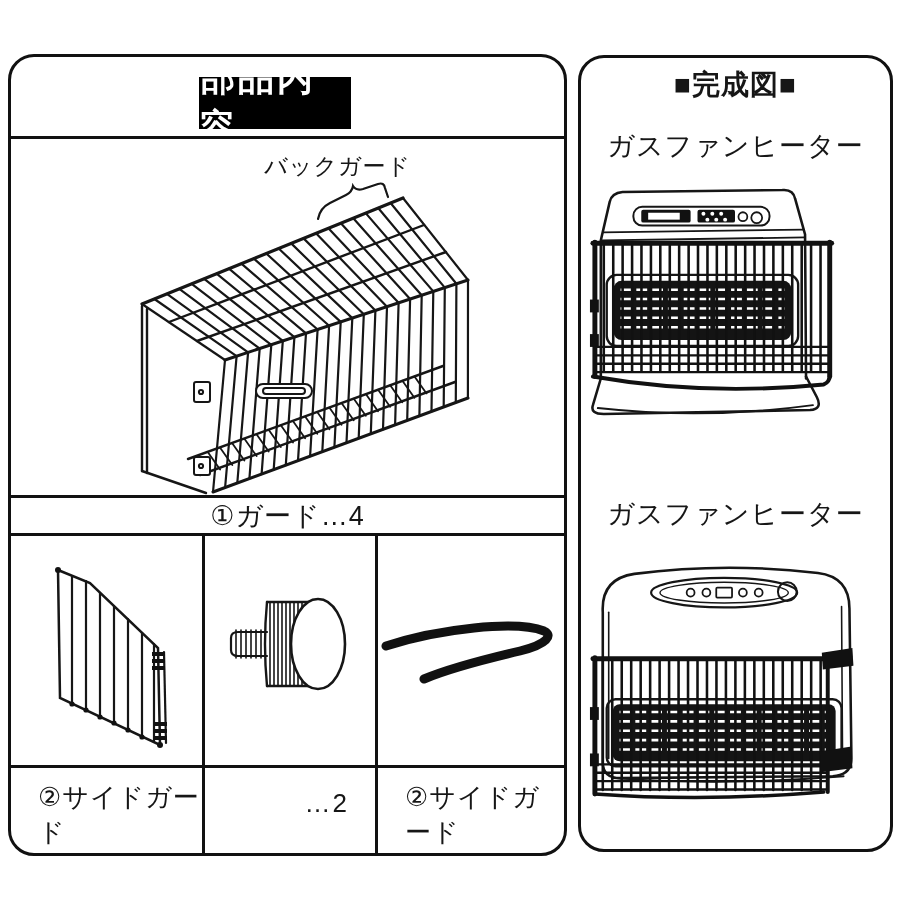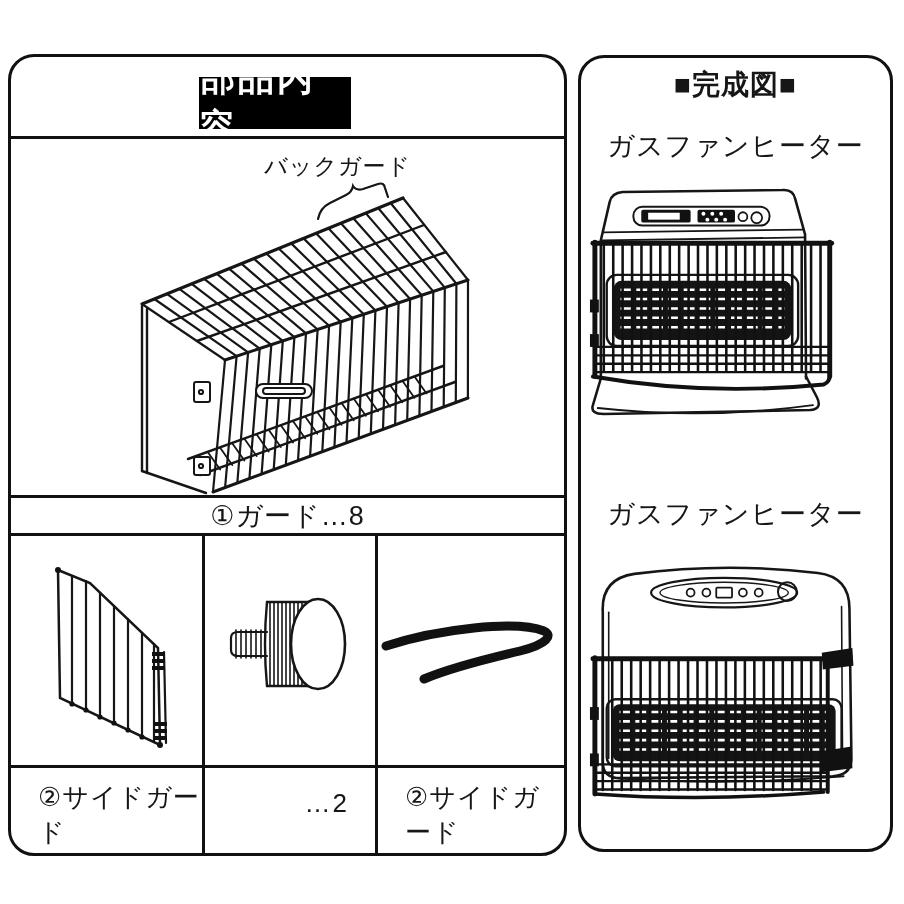--- a/index.html
+++ b/index.html
@@ -164,21 +164,21 @@
       <rect x="94" y="282" width="16" height="18" rx="2"></rect>
       <circle cx="101" cy="291" r="2.1"></circle>
       <rect x="156" y="209" width="56" height="14" rx="7"></rect>
       <rect x="163" y="213" width="42" height="6" rx="3"></rect>
     </g>
 
     <path class="ln" stroke-width="2.2" d="M218,44 Q220,33 230,28 L246,20 Q252,17 253,11 Q256,16 263,14 L278,9 Q284,7 285,13 L288,22"></path>
   </svg>
 
   <div class="parts-table">
-    <div class="row1">①ガード…8</div>
+    <div class="row1">①ガード…4</div>
 
     <div class="pic-cell cb">
       <svg width="194" height="229" viewBox="0 0 194 229">
         <polygon class="wfill" stroke-width="2.5" points="47,34 79,47 147,112 149,209 49,162"></polygon>
         <g class="ln" stroke-width="2.2">
           <line x1="61" y1="40" x2="61" y2="168"></line>
           <line x1="75" y1="45" x2="75" y2="174"></line>
           <line x1="89" y1="57" x2="89" y2="181"></line>
           <line x1="103" y1="70" x2="103" y2="187"></line>
           <line x1="117" y1="83" x2="117" y2="194"></line>

